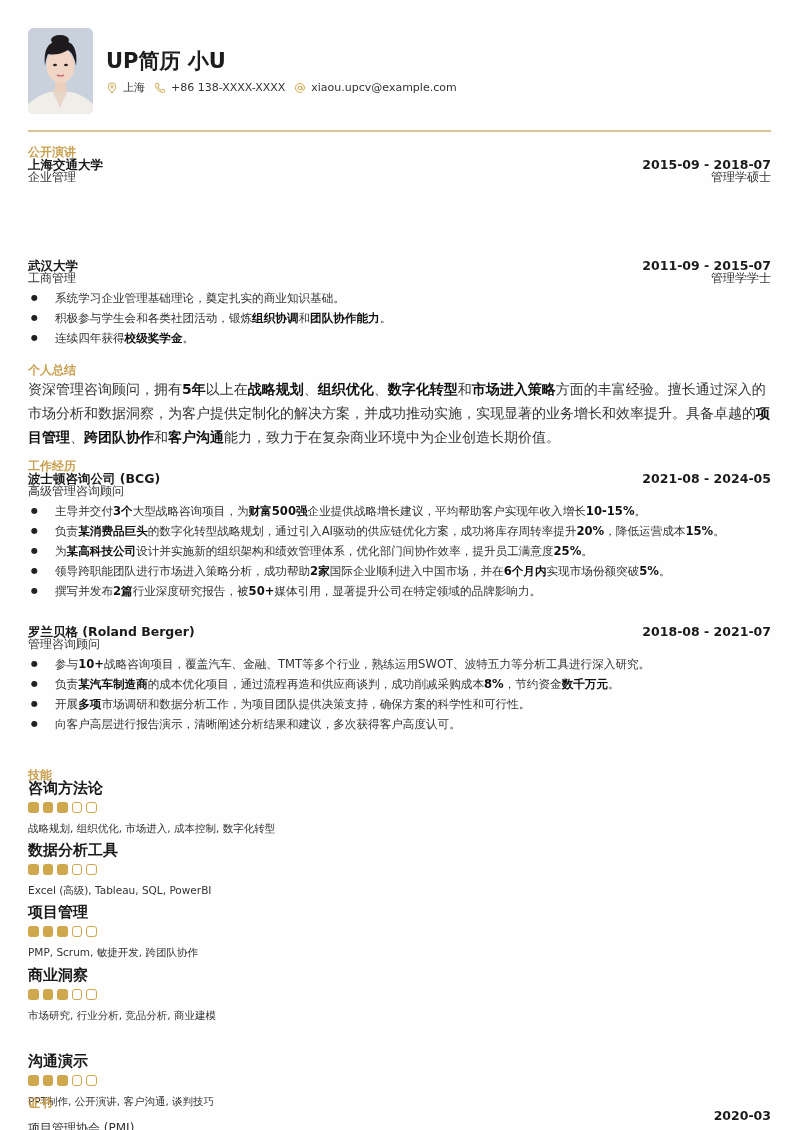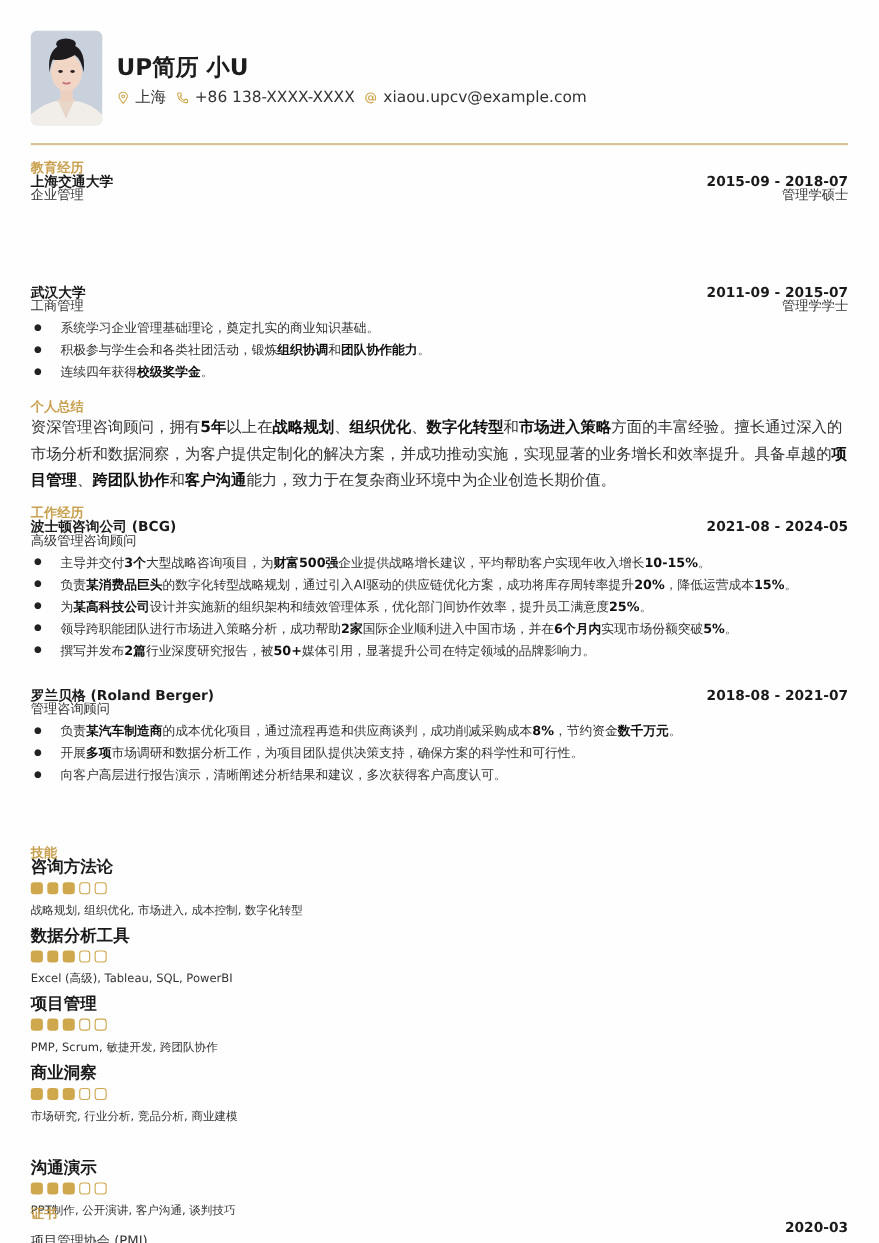--- a/index.html
+++ b/index.html
@@ -4,21 +4,21 @@
 <style>
   * { box-sizing: border-box; margin: 0; padding: 0; }
   html, body { width: 799px; height: 1130px; overflow: hidden; background: #fefefe; }
   body { font-family: "DejaVu Sans", "Liberation Sans", sans-serif; color: #222; position: relative; }
   .page { position: absolute; left: 0; top: 0; width: 799px; height: 1130px; }
 
   .header { position: absolute; left: 28px; top: 28px; height: 86px; }
   .photo { position: absolute; left: 0; top: 0; width: 65px; height: 86px; border-radius: 6px; overflow: hidden;
            background: linear-gradient(180deg, #c4ccd9 0%, #d3d9e3 60%, #e9ebef 100%); }
   .name { position: absolute; left: 78px; top: 19px; font-size: 21px; font-weight: bold; color: #1c1c1c; white-space: nowrap; letter-spacing: 0; }
-  .contacts { position: absolute; left: 78px; top: 52px; display: flex; align-items: center; white-space: nowrap; font-size: 14px; color: #333; }
+  .contacts { position: absolute; left: 78px; top: 52px; display: flex; align-items: center; white-space: nowrap; font-size: 11px; color: #333; }
   .contact { display: flex; align-items: center; margin-right: 9px; }
   .cicon { width: 12px; height: 12px; margin-right: 5px; display: inline-block; }
 
   .divider { position: absolute; left: 28px; top: 130px; width: 743px; height: 2px; background: #d8c397; }
 
   .sec-title { position: absolute; left: 28px; font-size: 12px; color: #c9a04f; font-weight: bold; line-height: 14px; }
   .entry-title { position: absolute; left: 28px; font-size: 12.5px; font-weight: bold; color: #1a1a1a; line-height: 14px; white-space: nowrap; }
   .entry-sub { position: absolute; left: 28px; font-size: 12px; color: #333; line-height: 13px; white-space: nowrap; }
   .entry-date { position: absolute; right: 28px; font-size: 12.5px; font-weight: bold; color: #1a1a1a; line-height: 14px; white-space: nowrap; text-align: right; }
   .entry-degree { position: absolute; right: 28px; font-size: 12px; color: #333; line-height: 13px; text-align: right; white-space: nowrap; }
@@ -79,21 +79,21 @@
           <circle cx="6" cy="6" r="1.9" fill="none" stroke="#cfa74d" stroke-width="1"></circle>
           <path d="M7.9 4.2 L7.9 6.8 Q7.9 8 9 8 Q10.5 8 10.5 6 A4.5 4.5 0 1 0 8.4 9.8" fill="none" stroke="#cfa74d" stroke-width="1"></path>
         </svg>
         <span>xiaou.upcv@example.com</span>
       </div>
     </div>
   </div>
 
   <div class="divider"></div>
 
-  <div class="sec-title" style="top:145px;">教育经历</div>
+  <div class="sec-title" style="top:145px;">公开演讲</div>
 
   <div class="entry-title" style="top:158px;">上海交通大学</div>
   <div class="entry-date" style="top:158px;">2015-09 - 2018-07</div>
   <div class="entry-sub" style="top:171px;">企业管理</div>
   <div class="entry-degree" style="top:171px;">管理学硕士</div>
 
   <div class="entry-title" style="top:259px;">武汉大学</div>
   <div class="entry-date" style="top:259px;">2011-09 - 2015-07</div>
   <div class="entry-sub" style="top:272px;">工商管理</div>
   <div class="entry-degree" style="top:272px;">管理学学士</div>
@@ -116,20 +116,21 @@
       <li><span>负责</span><b>某消费品巨头</b><span>的数字化转型战略规划，通过引入AI驱动的供应链优化方案，成功将库存周转率提升</span><b>20%</b><span>，降低运营成本</span><b>15%</b><span>。</span></li>
       <li><span>为</span><b>某高科技公司</b><span>设计并实施新的组织架构和绩效管理体系，优化部门间协作效率，提升员工满意度</span><b>25%</b><span>。</span></li>
       <li><span>领导跨职能团队进行市场进入策略分析，成功帮助</span><b>2家</b><span>国际企业顺利进入中国市场，并在</span><b>6个月内</b><span>实现市场份额突破</span><b>5%</b><span>。</span></li>
       <li><span>撰写并发布</span><b>2篇</b><span>行业深度研究报告，被</span><b>50+</b><span>媒体引用，显著提升公司在特定领域的品牌影响力。</span></li>
     </ul>
 
   <div class="entry-title" style="top:625px;">罗兰贝格 (Roland Berger)</div>
   <div class="entry-date" style="top:625px;">2018-08 - 2021-07</div>
   <div class="entry-sub" style="top:638px;">管理咨询顾问</div>
   <ul class="bullets" style="top:654px;">
+      <li><span>参与</span><b>10+</b><span>战略咨询项目，覆盖汽车、金融、TMT等多个行业，熟练运用SWOT、波特五力等分析工具进行深入研究。</span></li>
       <li><span>负责</span><b>某汽车制造商</b><span>的成本优化项目，通过流程再造和供应商谈判，成功削减采购成本</span><b>8%</b><span>，节约资金</span><b>数千万元</b><span>。</span></li>
       <li><span>开展</span><b>多项</b><span>市场调研和数据分析工作，为项目团队提供决策支持，确保方案的科学性和可行性。</span></li>
       <li><span>向客户高层进行报告演示，清晰阐述分析结果和建议，多次获得客户高度认可。</span></li>
     </ul>
 
   <div class="sec-title" style="top:768px;">技能</div>
   <div id="skills-wrap">
       <div class="skill" style="top: 781px;">
         <div class="skill-name">咨询方法论</div>
         <div class="dots">

